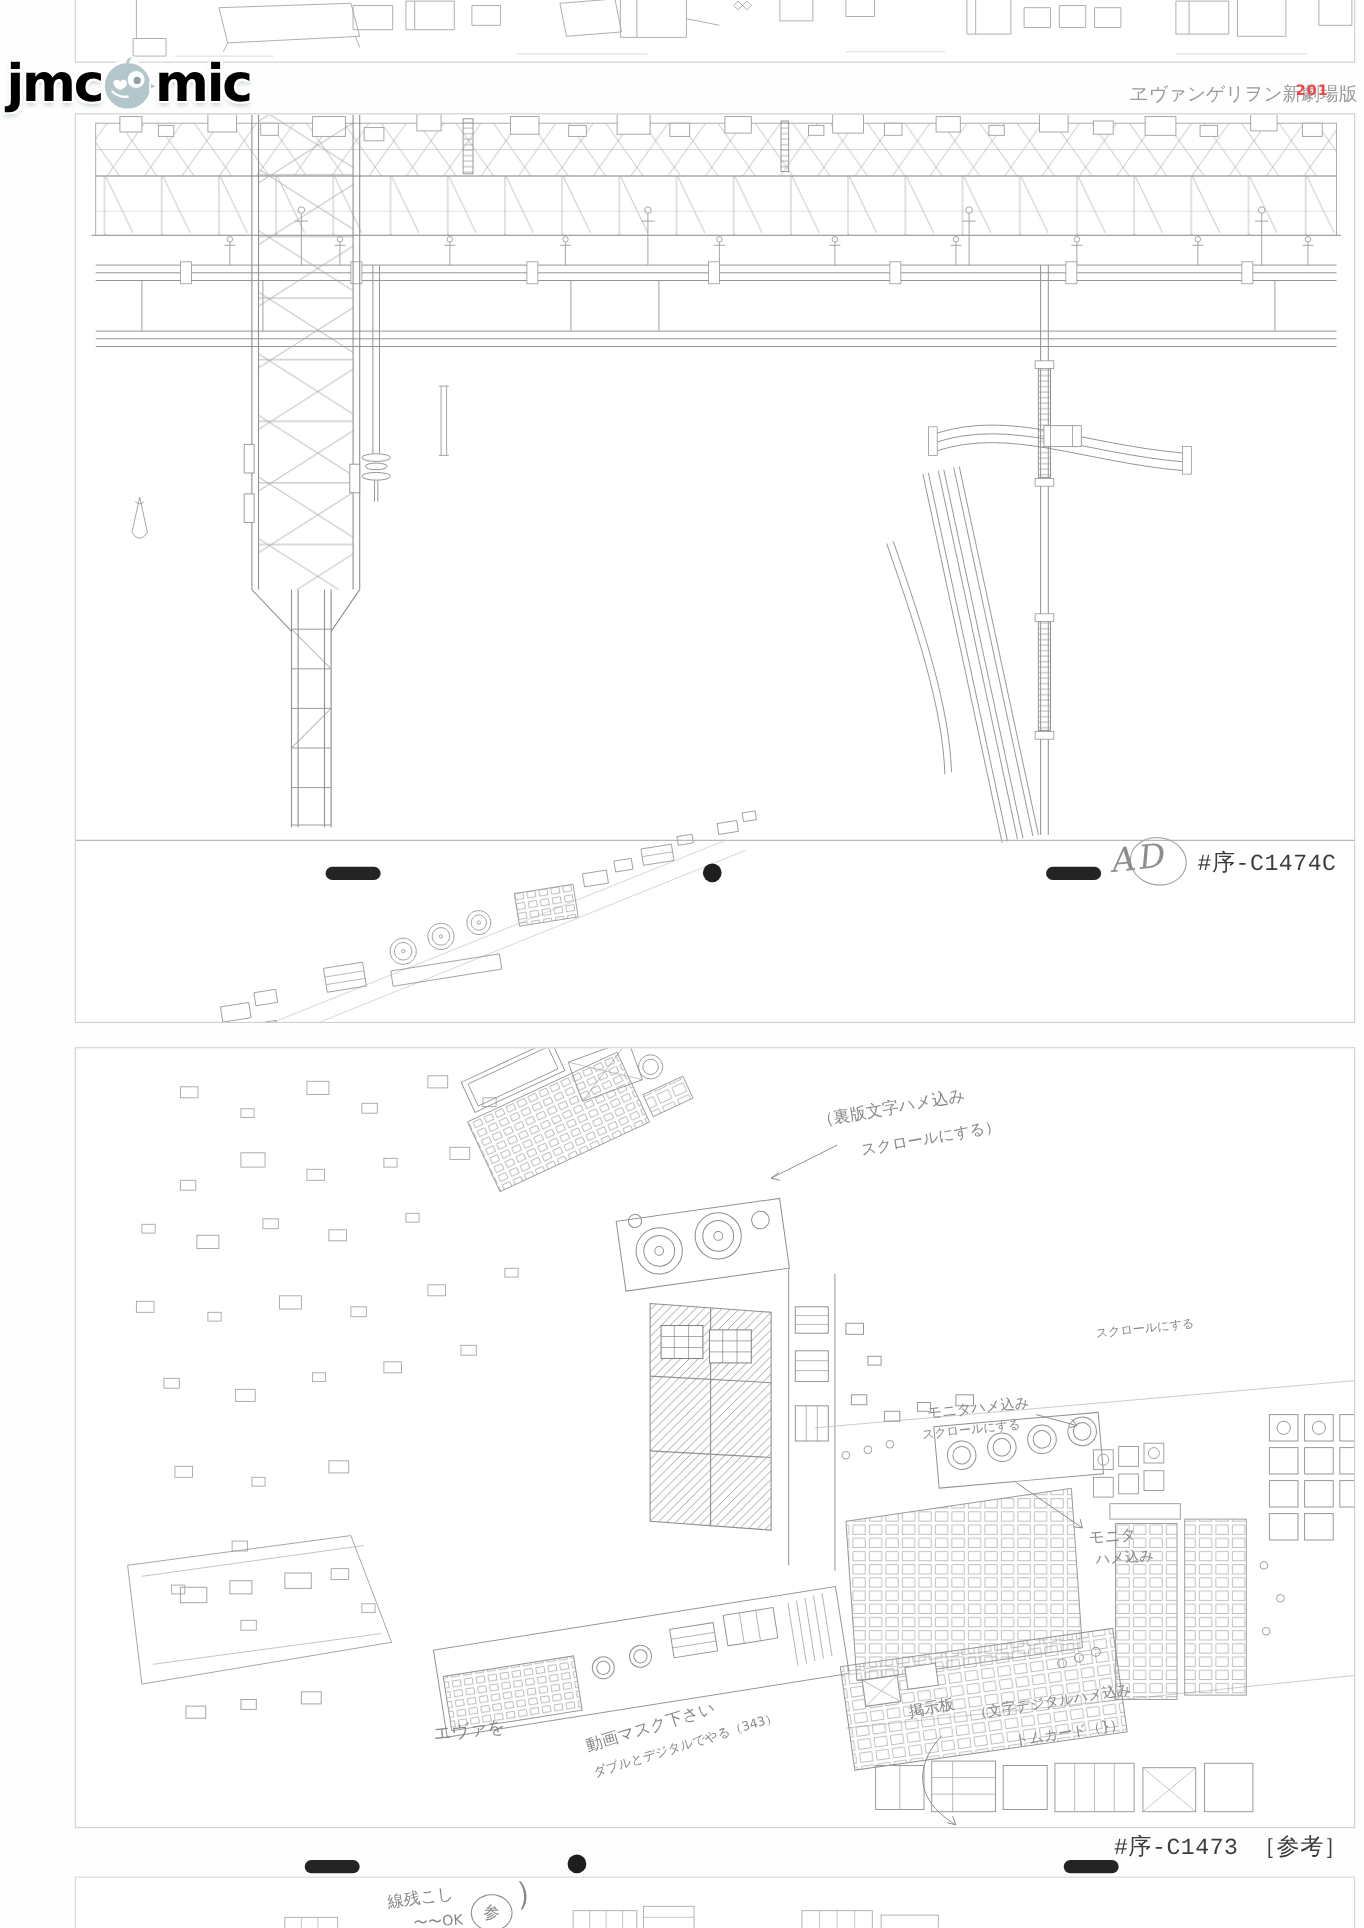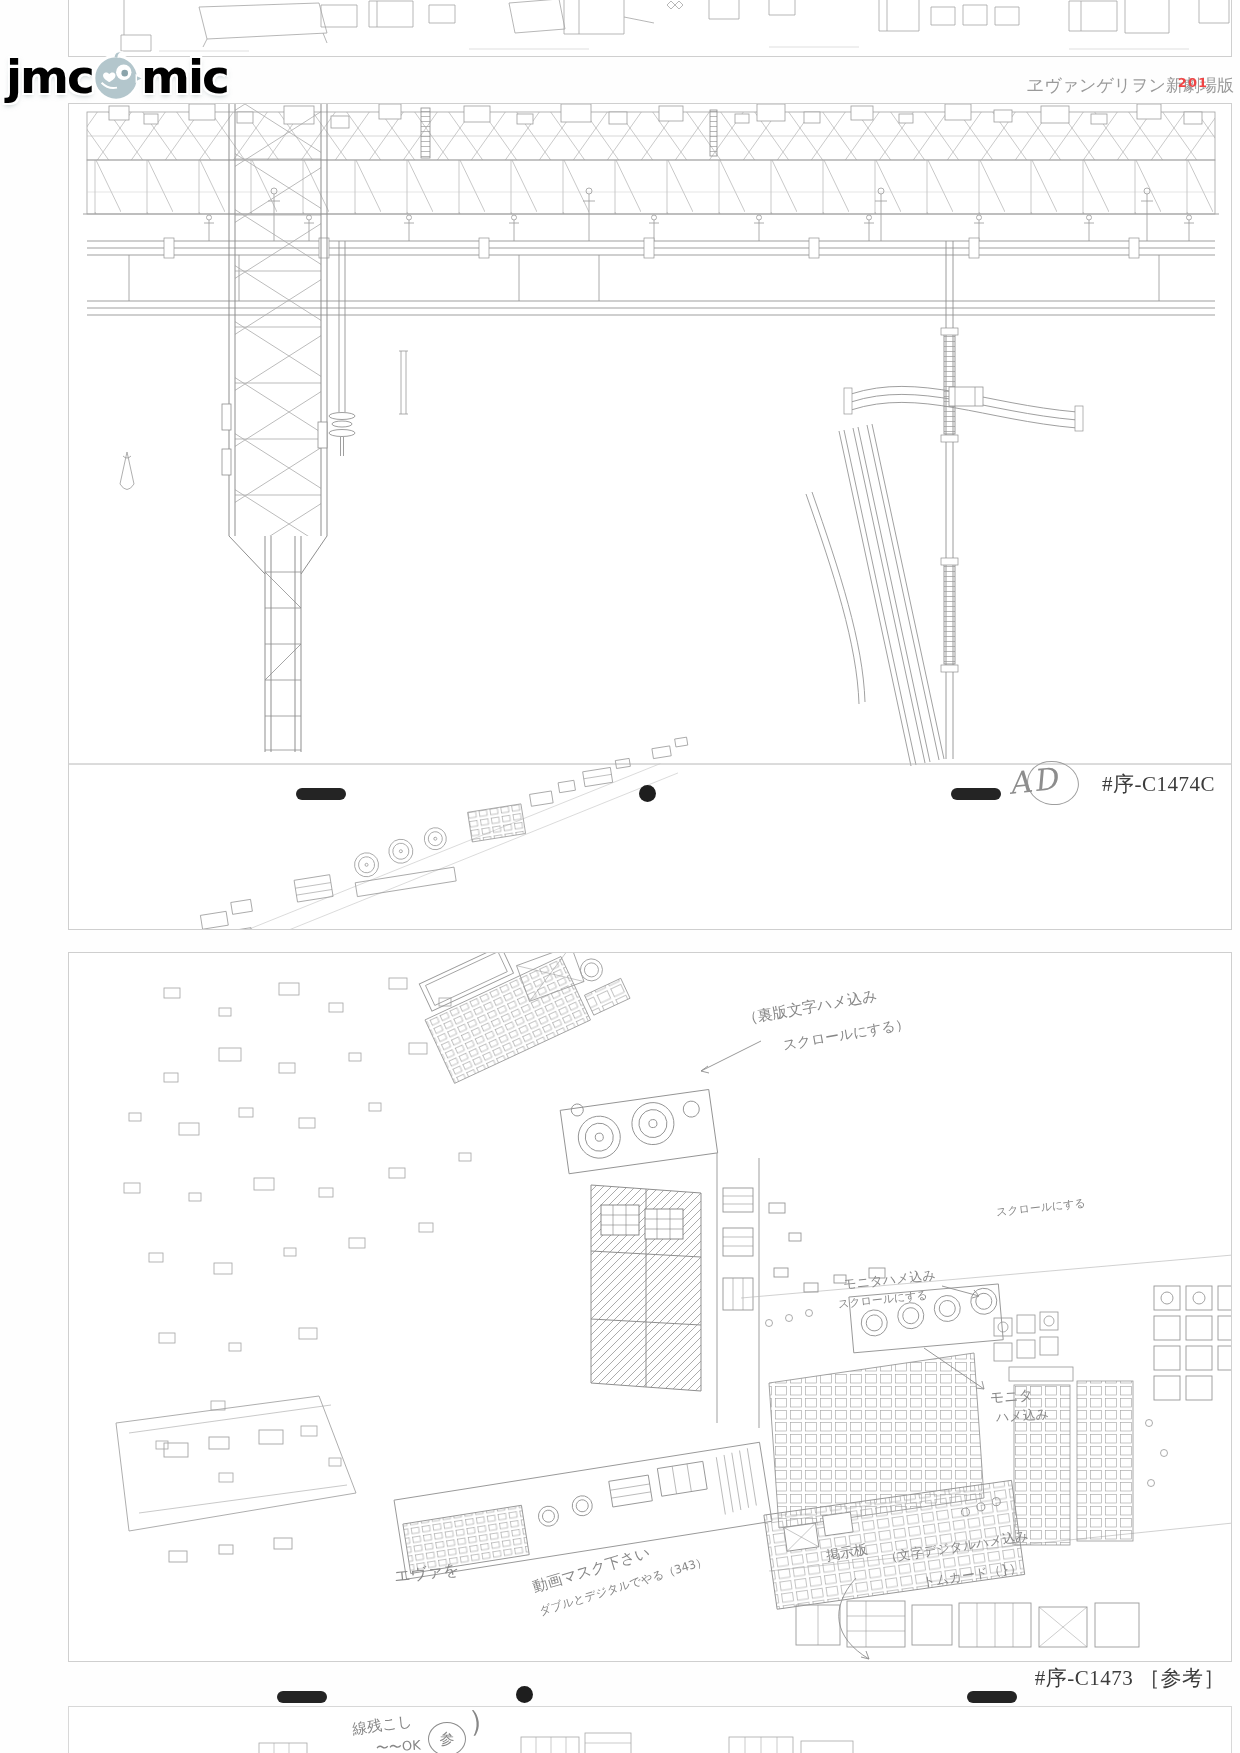--- a/index.html
+++ b/index.html
@@ -12,21 +12,21 @@
         font-weight:bold;font-size:47px;letter-spacing:-2px;color:#000000;
         text-shadow:-2px -2px 0 #fff,2px -2px 0 #fff,-2px 2px 0 #fff,2px 2px 0 #fff,0 3px 5px rgba(150,168,172,.55);}
   .logo .bird{margin:4px -3px 0 -3px;}
   
   .hdr{position:absolute;top:74px;right:6px;width:330px;height:22px;text-align:right;z-index:4;}
   .hdr .series{font-size:17px;color:#9a9a9a;letter-spacing:0px;}
   .hdr .pageno{position:absolute;right:26px;top:1px;font-size:13px;font-weight:bold;color:#ef4444;letter-spacing:1px;}
   
   .regi-bar{position:absolute;width:50px;height:12px;background:#242424;border-radius:6px;z-index:3;}
   .regi-dot{position:absolute;width:17px;height:17px;background:#1e1e1e;border-radius:50%;z-index:3;}
-  .cut-label{position:absolute;font-family:Liberation Serif, serif;font-size:21px;color:#3c3c3c;
+  .cut-label{position:absolute;font-family:Liberation Mono, monospace;font-size:21px;color:#3c3c3c;
              letter-spacing:.5px;white-space:nowrap;z-index:3;}
   .stamp{position:absolute;width:74px;height:60px;z-index:3;}
   .stamp-ring{position:absolute;left:16px;top:5px;width:50px;height:42px;border:1.4px solid #9e9e9e;
               border-radius:50%;transform:rotate(9deg);}
   .stamp-text{position:absolute;left:0px;top:7px;font-style:italic;font-size:30px;color:#8d8d8d;
               font-family:"DejaVu Serif",serif;letter-spacing:3px;transform:rotate(-6deg);}
   
   .hand{position:absolute;color:#878787;white-space:nowrap;z-index:4;font-family:"DejaVu Sans",sans-serif;}
   .note-circle{position:absolute;width:36px;height:32px;border:1.3px solid #8d8d8d;border-radius:50%;
                display:flex;align-items:center;justify-content:center;font-size:15px;color:#868686;z-index:4;}

